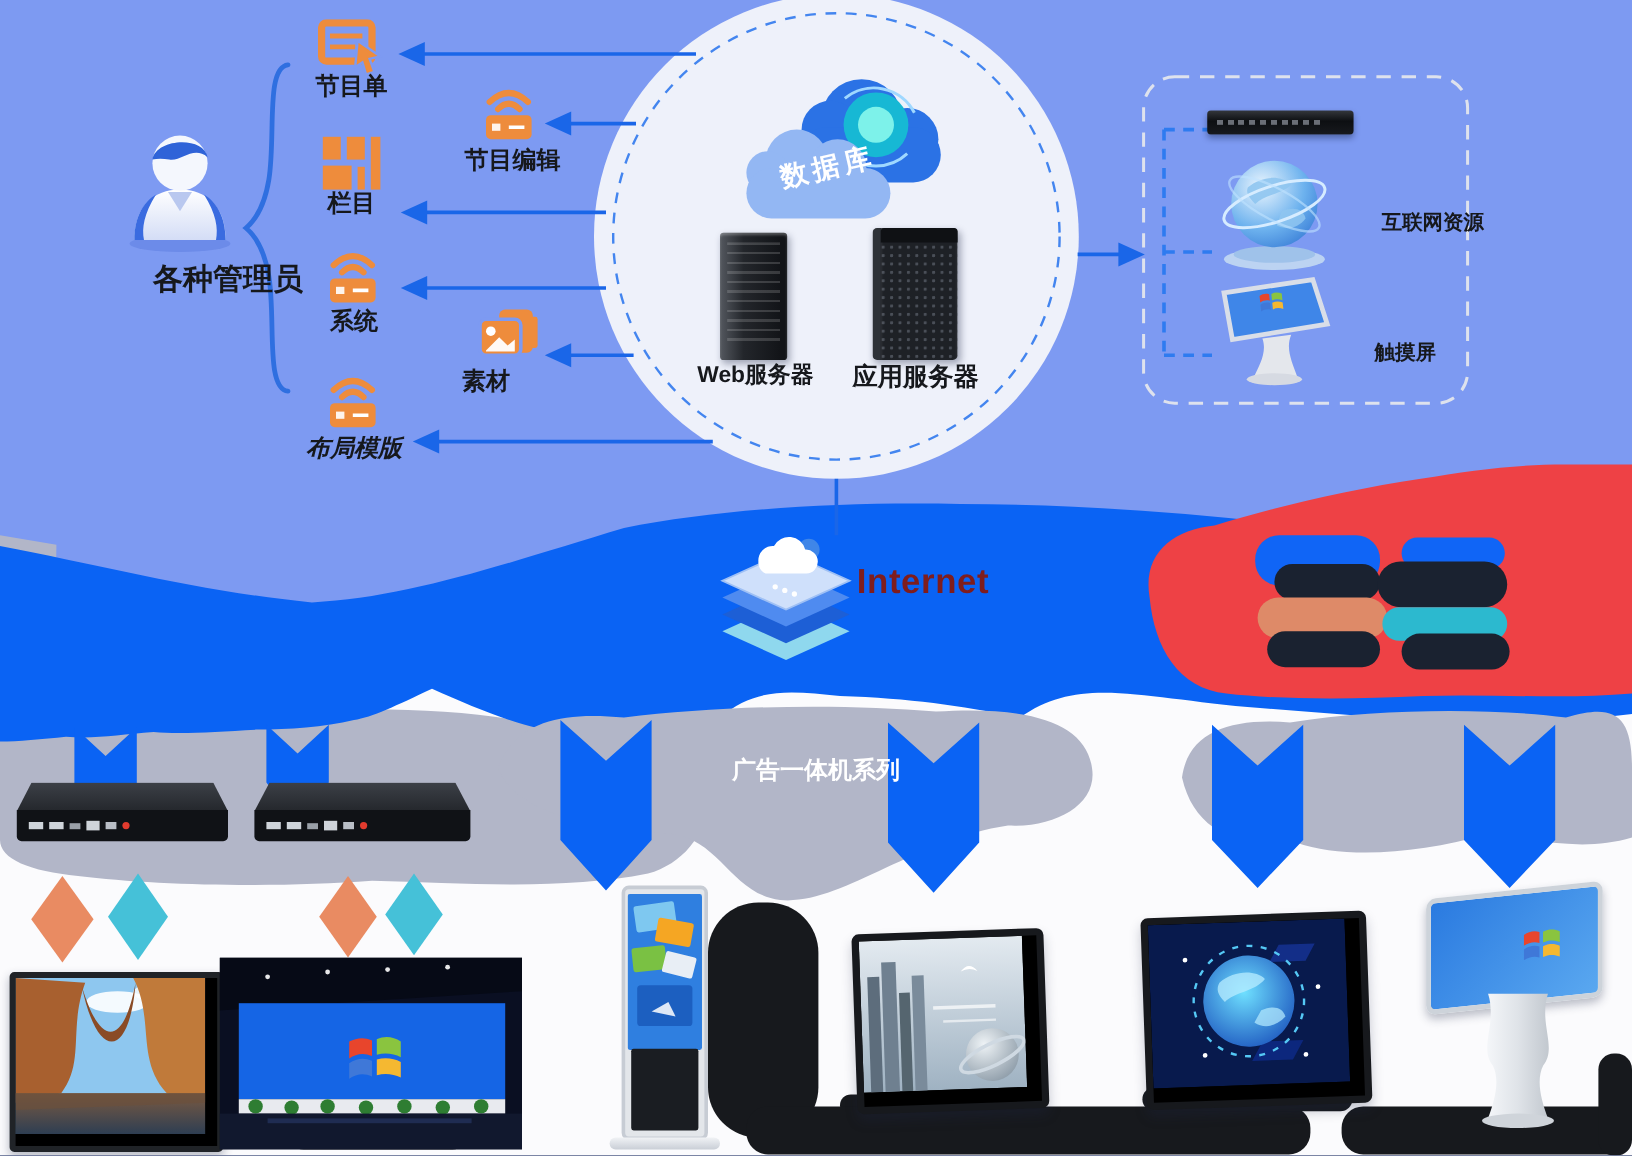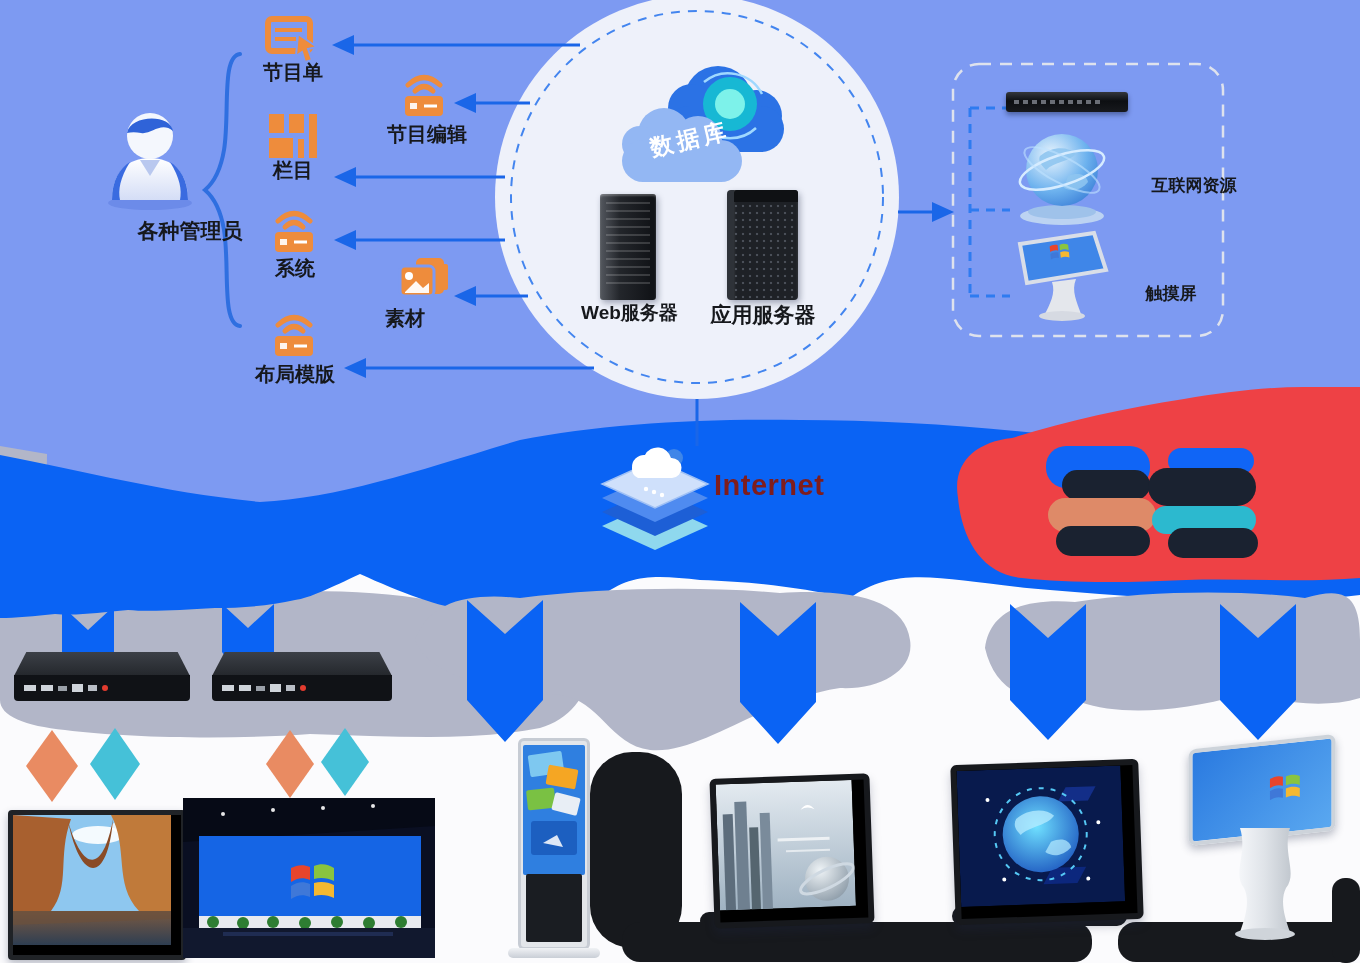--- a/index.html
+++ b/index.html
@@ -158,21 +158,21 @@
         </defs>
       <ellipse cx="52" cy="97" rx="42" ry="7" fill="#5c7ce0" opacity=".5"></ellipse>
       <path d="M14,94 C14,66 30,52 52,52 C74,52 90,66 90,94 Z" fill="url(#bodyg)"></path>
       <path d="M14,94 C14,74 22,62 32,56 C22,72 20,84 22,94 Z" fill="#3a6be0"></path>
       <path d="M90,94 C90,74 82,62 72,56 C82,72 84,84 82,94 Z" fill="#3a6be0"></path>
       <path d="M42,54 L52,70 L62,54 Z" fill="#b9c8ef"></path>
       <circle cx="52" cy="30" r="23" fill="#f4f7fd"></circle>
       <path d="M29,27 C32,9 72,7 75,25 C63,15 53,29 43,27 C38,26 33,26 29,27 Z" fill="#2f63d8"></path>
     </svg>
   </div>
-  <div class="lbl" style="left:70px;top:218px;width:240px;font-size:21px;">各种管理员</div>
+  <div class="lbl" style="left:70px;top:218px;width:240px;font-size:25px;">各种管理员</div>
 
   <div class="item" style="left:265px;top:16px;">
     <svg width="54" height="48" viewBox="0 0 54 48">
       <rect x="3" y="3" width="42" height="32" rx="4" fill="none" stroke="#EE8C3C" stroke-width="6"></rect>
       <line x1="10" y1="14" x2="37" y2="14" stroke="#EE8C3C" stroke-width="4"></line>
       <line x1="10" y1="23" x2="31" y2="23" stroke="#EE8C3C" stroke-width="4"></line>
       <polygon points="33,18 52,31 43,33 47,44 40,46 37,36 31,40" fill="#EE8C3C" stroke="#7D9AF2" stroke-width="2"></polygon>
     </svg>
   </div>
   <div class="lbl" style="left:238px;top:60px;width:110px;">节目单</div>
@@ -223,21 +223,21 @@
 
   <div class="item" style="left:270px;top:312px;">
     <svg width="48" height="48" viewBox="0 0 48 48">
       <path d="M15,19 Q24,10 33,19" stroke="#EE8C3C" stroke-width="5" fill="none" stroke-linecap="round"></path>
       <path d="M8,13 Q24,-2 40,13" stroke="#EE8C3C" stroke-width="5" fill="none" stroke-linecap="round"></path>
       <rect x="5" y="24" width="38" height="20" rx="4" fill="#EE8C3C"></rect>
       <rect x="10" y="31" width="7" height="6" fill="#fff" opacity=".9"></rect>
       <line x1="24" y1="34" x2="37" y2="34" stroke="#fff" stroke-width="3"></line>
     </svg>
   </div>
-  <div class="lbl" style="left:240px;top:362px;width:110px;">布局模版</div>
+  <div class="lbl" style="left:240px;top:362px;width:110px;font-style:italic;">布局模版</div>
 
   <div class="item" style="left:600px;top:48px;width:200px;height:150px;">
     <svg width="200" height="150" viewBox="0 0 200 150">
       <circle cx="118" cy="52" r="34" fill="#2b72e5"></circle>
       <circle cx="156" cy="68" r="26" fill="#2b72e5"></circle>
       <circle cx="92" cy="60" r="24" fill="#2b72e5"></circle>
       <rect x="66" y="58" width="118" height="46" rx="23" fill="#2b72e5"></rect>
       <circle cx="130" cy="56" r="27" fill="#17b8d4"></circle>
       <circle cx="130" cy="56" r="15" fill="#7df2ea"></circle>
       <path d="M104,34 A38,38 0 0 1 162,46" stroke="#9fd8ff" stroke-width="2.5" fill="none"></path>
@@ -301,20 +301,21 @@
       <polygon points="59,18 112,42 59,66 6,42" fill="#cfe0fb" stroke="#9fc0f5" stroke-width="1.5"></polygon>
       <circle cx="50" cy="47" r="2.2" fill="#fff"></circle>
         <circle cx="58" cy="50" r="2.2" fill="#fff"></circle>
         <circle cx="66" cy="53" r="2.2" fill="#fff"></circle>
       <circle cx="78" cy="16" r="9" fill="#3f86e8"></circle>
       <path d="M36,26 a12,12 0 0 1 13,-13 a14,14 0 0 1 26,3 a10,10 0 0 1 1,20 l-34,0 a10,10 0 0 1 -6,-10 z" fill="#ffffff"></path>
     </svg>
   </div>
   <div class="lbl internet-lbl" style="left:714px;top:468px;width:180px;">Internet</div>
 
+  <div class="lbl lbl-white" style="left:550px;top:630px;width:260px;">广告一体机系列</div>
 
   <div class="item player" style="left:14px;top:652px;">
     <div class="ptop"></div>
     <div class="pfront">
       <span class="port" style="width:12px;height:6px;"></span>
       <span class="port" style="width:12px;height:6px;"></span>
       <span class="port" style="width:9px;height:5px;background:#9aa0a8;"></span>
       <span class="port" style="width:11px;height:8px;"></span>
       <span class="port" style="width:9px;height:6px;background:#b9bec6;"></span>
       <span class="port" style="width:6px;height:6px;background:#e23b2e;border-radius:50%;"></span>

